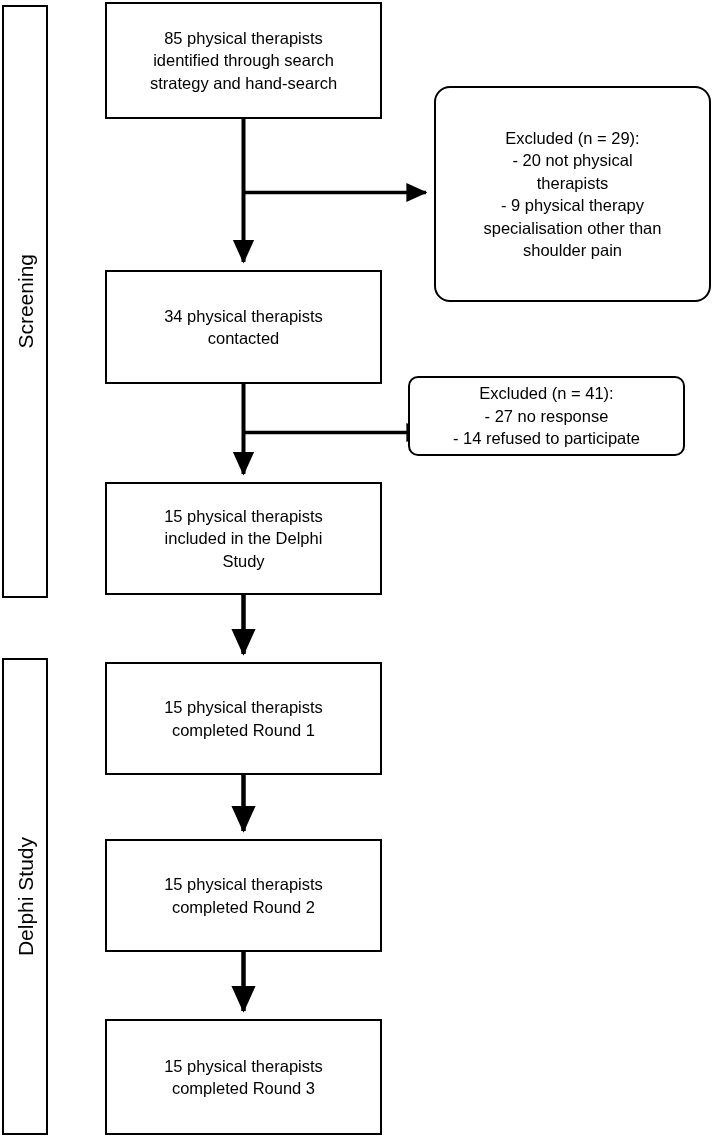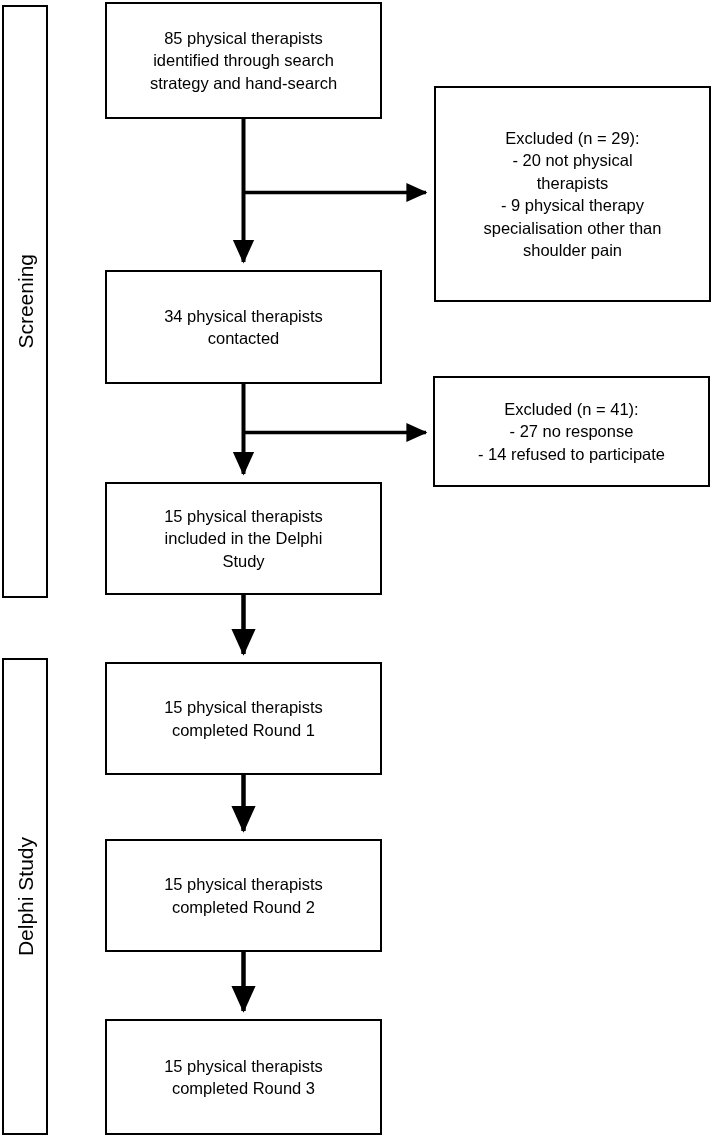--- a/index.html
+++ b/index.html
@@ -111,35 +111,35 @@
       <line x1="243.5" y1="952" x2="243.5" y2="1011" stroke="#000000" stroke-width="4.5" marker-end="url(#arrowhead)"></line>
     </g>
   </svg>
 
   <div class="flow-box" style="left:105px; top:2px; width:277px; height:117px;">
     <span class="flow-text">85 physical therapists
 identified through search
 strategy and hand-search</span>
   </div>
 
-  <div class="flow-box" style="left:434px; top:86px; width:277px; height:216px;">
+  <div class="flow-box" style="left:434px; top:86px; width:277px; height:216px;border-radius:16px;">
     <span class="flow-text">Excluded (n = 29):
 - 20 not physical
 therapists
 - 9 physical therapy
 specialisation other than
 shoulder pain</span>
   </div>
 
   <div class="flow-box" style="left:105px; top:270px; width:277px; height:114px;">
     <span class="flow-text">34 physical therapists
 contacted</span>
   </div>
 
-  <div class="flow-box" style="left:433px; top:376px; width:277px; height:111px;">
+  <div class="flow-box" style="left:408px; top:376px; width:277px; height:80px;border-radius:10px;">
     <span class="flow-text">Excluded (n = 41):
 - 27 no response
 - 14 refused to participate</span>
   </div>
 
   <div class="flow-box" style="left:105px; top:482px; width:277px; height:113px;">
     <span class="flow-text">15 physical therapists
 included in the Delphi
 Study</span>
   </div>

